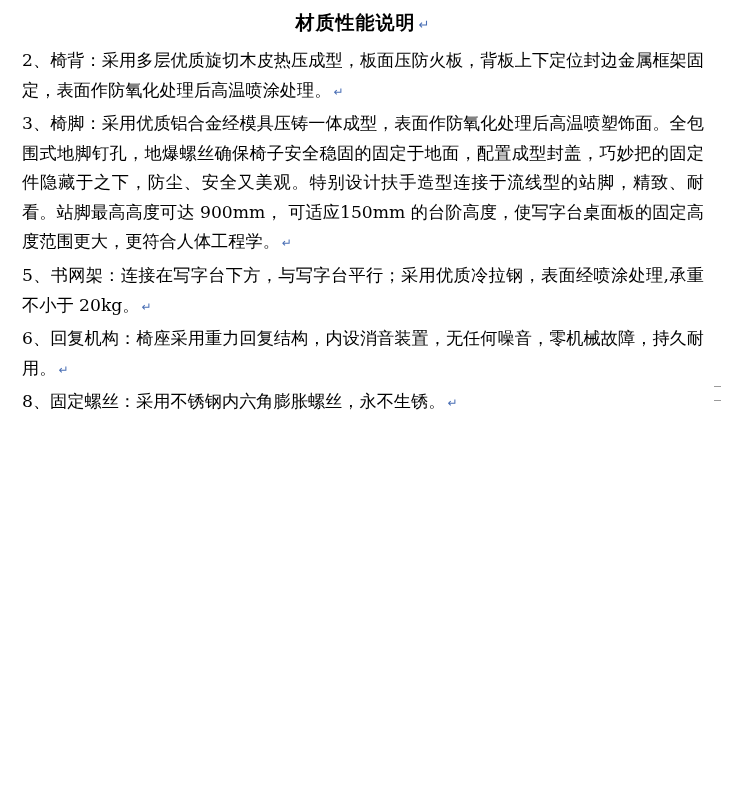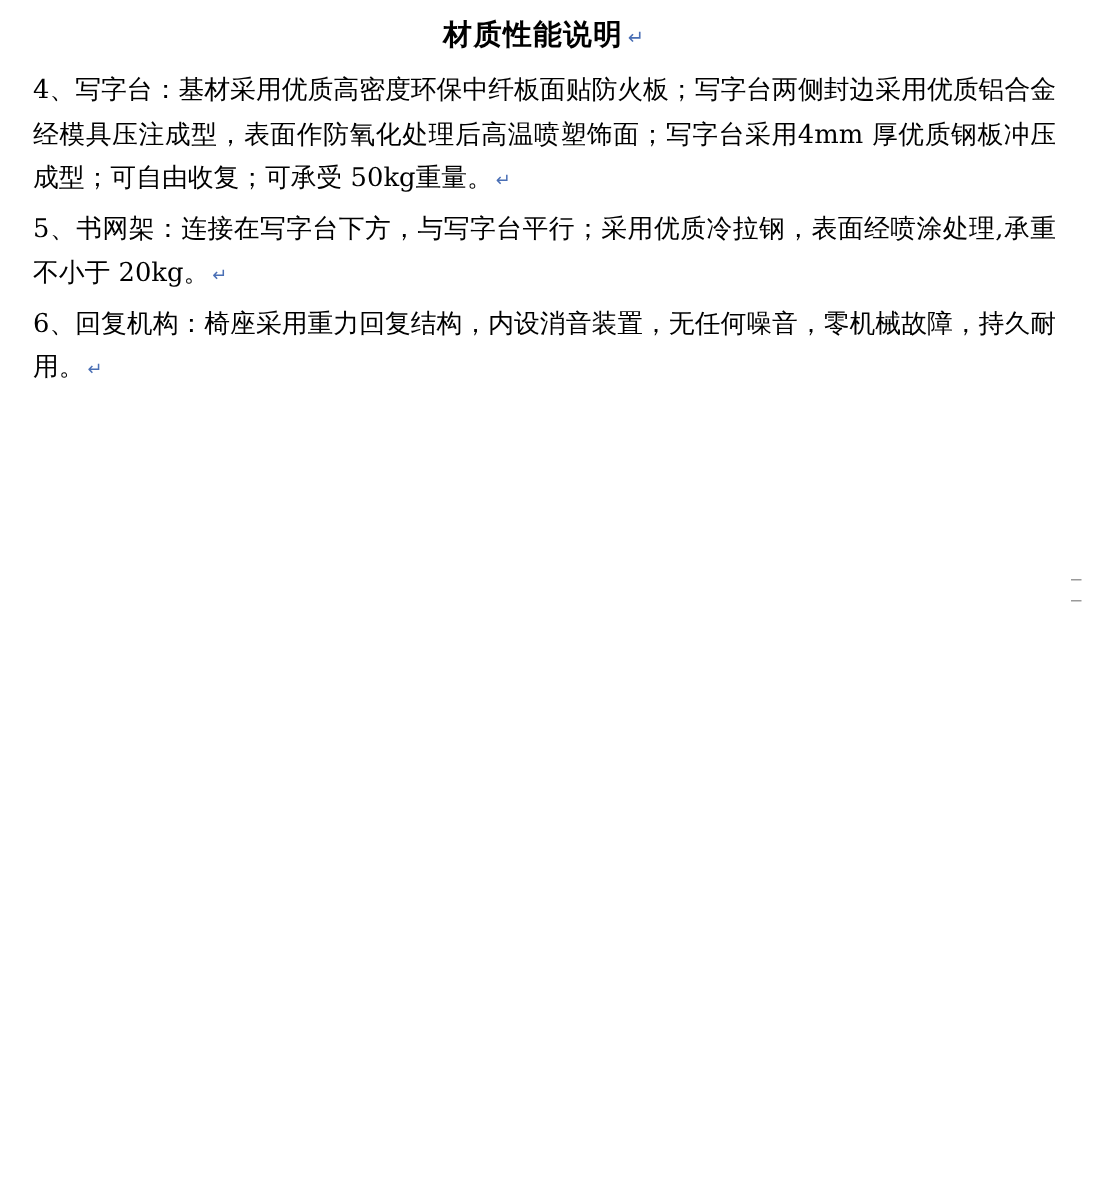--- a/index.html
+++ b/index.html
@@ -68,32 +68,38 @@
 </head>
 <body>
 
 <div class="page">
 
   <div class="doc-title">
     <span>材质性能说明</span><span class="pilcrow">↵</span>
   </div>
 
 
-
+  <p class="para">
+    <span>2、椅背：采用多层优质旋切木皮热压成型，板面压防火板，背板上下定位封边金属框架固定，表面作防氧化处理后高温喷涂处理。</span><span class="pilcrow">↵</span>
+  </p>
 
   <p class="para">
-    <span>4、写字台：基材采用优质高密度环保中纤板面贴防火板；写字台两侧封边采用优质铝合金经模具压注成型，表面作防氧化处理后高温喷塑饰面；写字台采用4mm 厚优质钢板冲压成型；可自由收复；可承受 50kg重量。</span><span class="pilcrow">↵</span>
+    <span>3、椅脚：采用优质铝合金经模具压铸一体成型，表面作防氧化处理后高温喷塑饰面。全包围式地脚钉孔，地爆螺丝确保椅子安全稳固的固定于地面，配置成型封盖，巧妙把的固定件隐藏于之下，防尘、安全又美观。特别设计扶手造型连接于流线型的站脚，精致、耐看。站脚最高高度可达 900mm， 可适应150mm 的台阶高度，使写字台桌面板的固定高度范围更大，更符合人体工程学。</span><span class="pilcrow">↵</span>
   </p>
+
 
   <p class="para">
     <span>5、书网架：连接在写字台下方，与写字台平行；采用优质冷拉钢，表面经喷涂处理,承重不小于 20kg。</span><span class="pilcrow">↵</span>
   </p>
 
   <p class="para">
     <span>6、回复机构：椅座采用重力回复结构，内设消音装置，无任何噪音，零机械故障，持久耐用。</span><span class="pilcrow">↵</span>
   </p>
 
 
+  <p class="para">
+    <span>8、固定螺丝：采用不锈钢内六角膨胀螺丝，永不生锈。</span><span class="pilcrow">↵</span>
+  </p>
 
   <div class="margin-mark mm1"></div>
   <div class="margin-mark mm2"></div>
 
 </div>
 
 </body></html>

